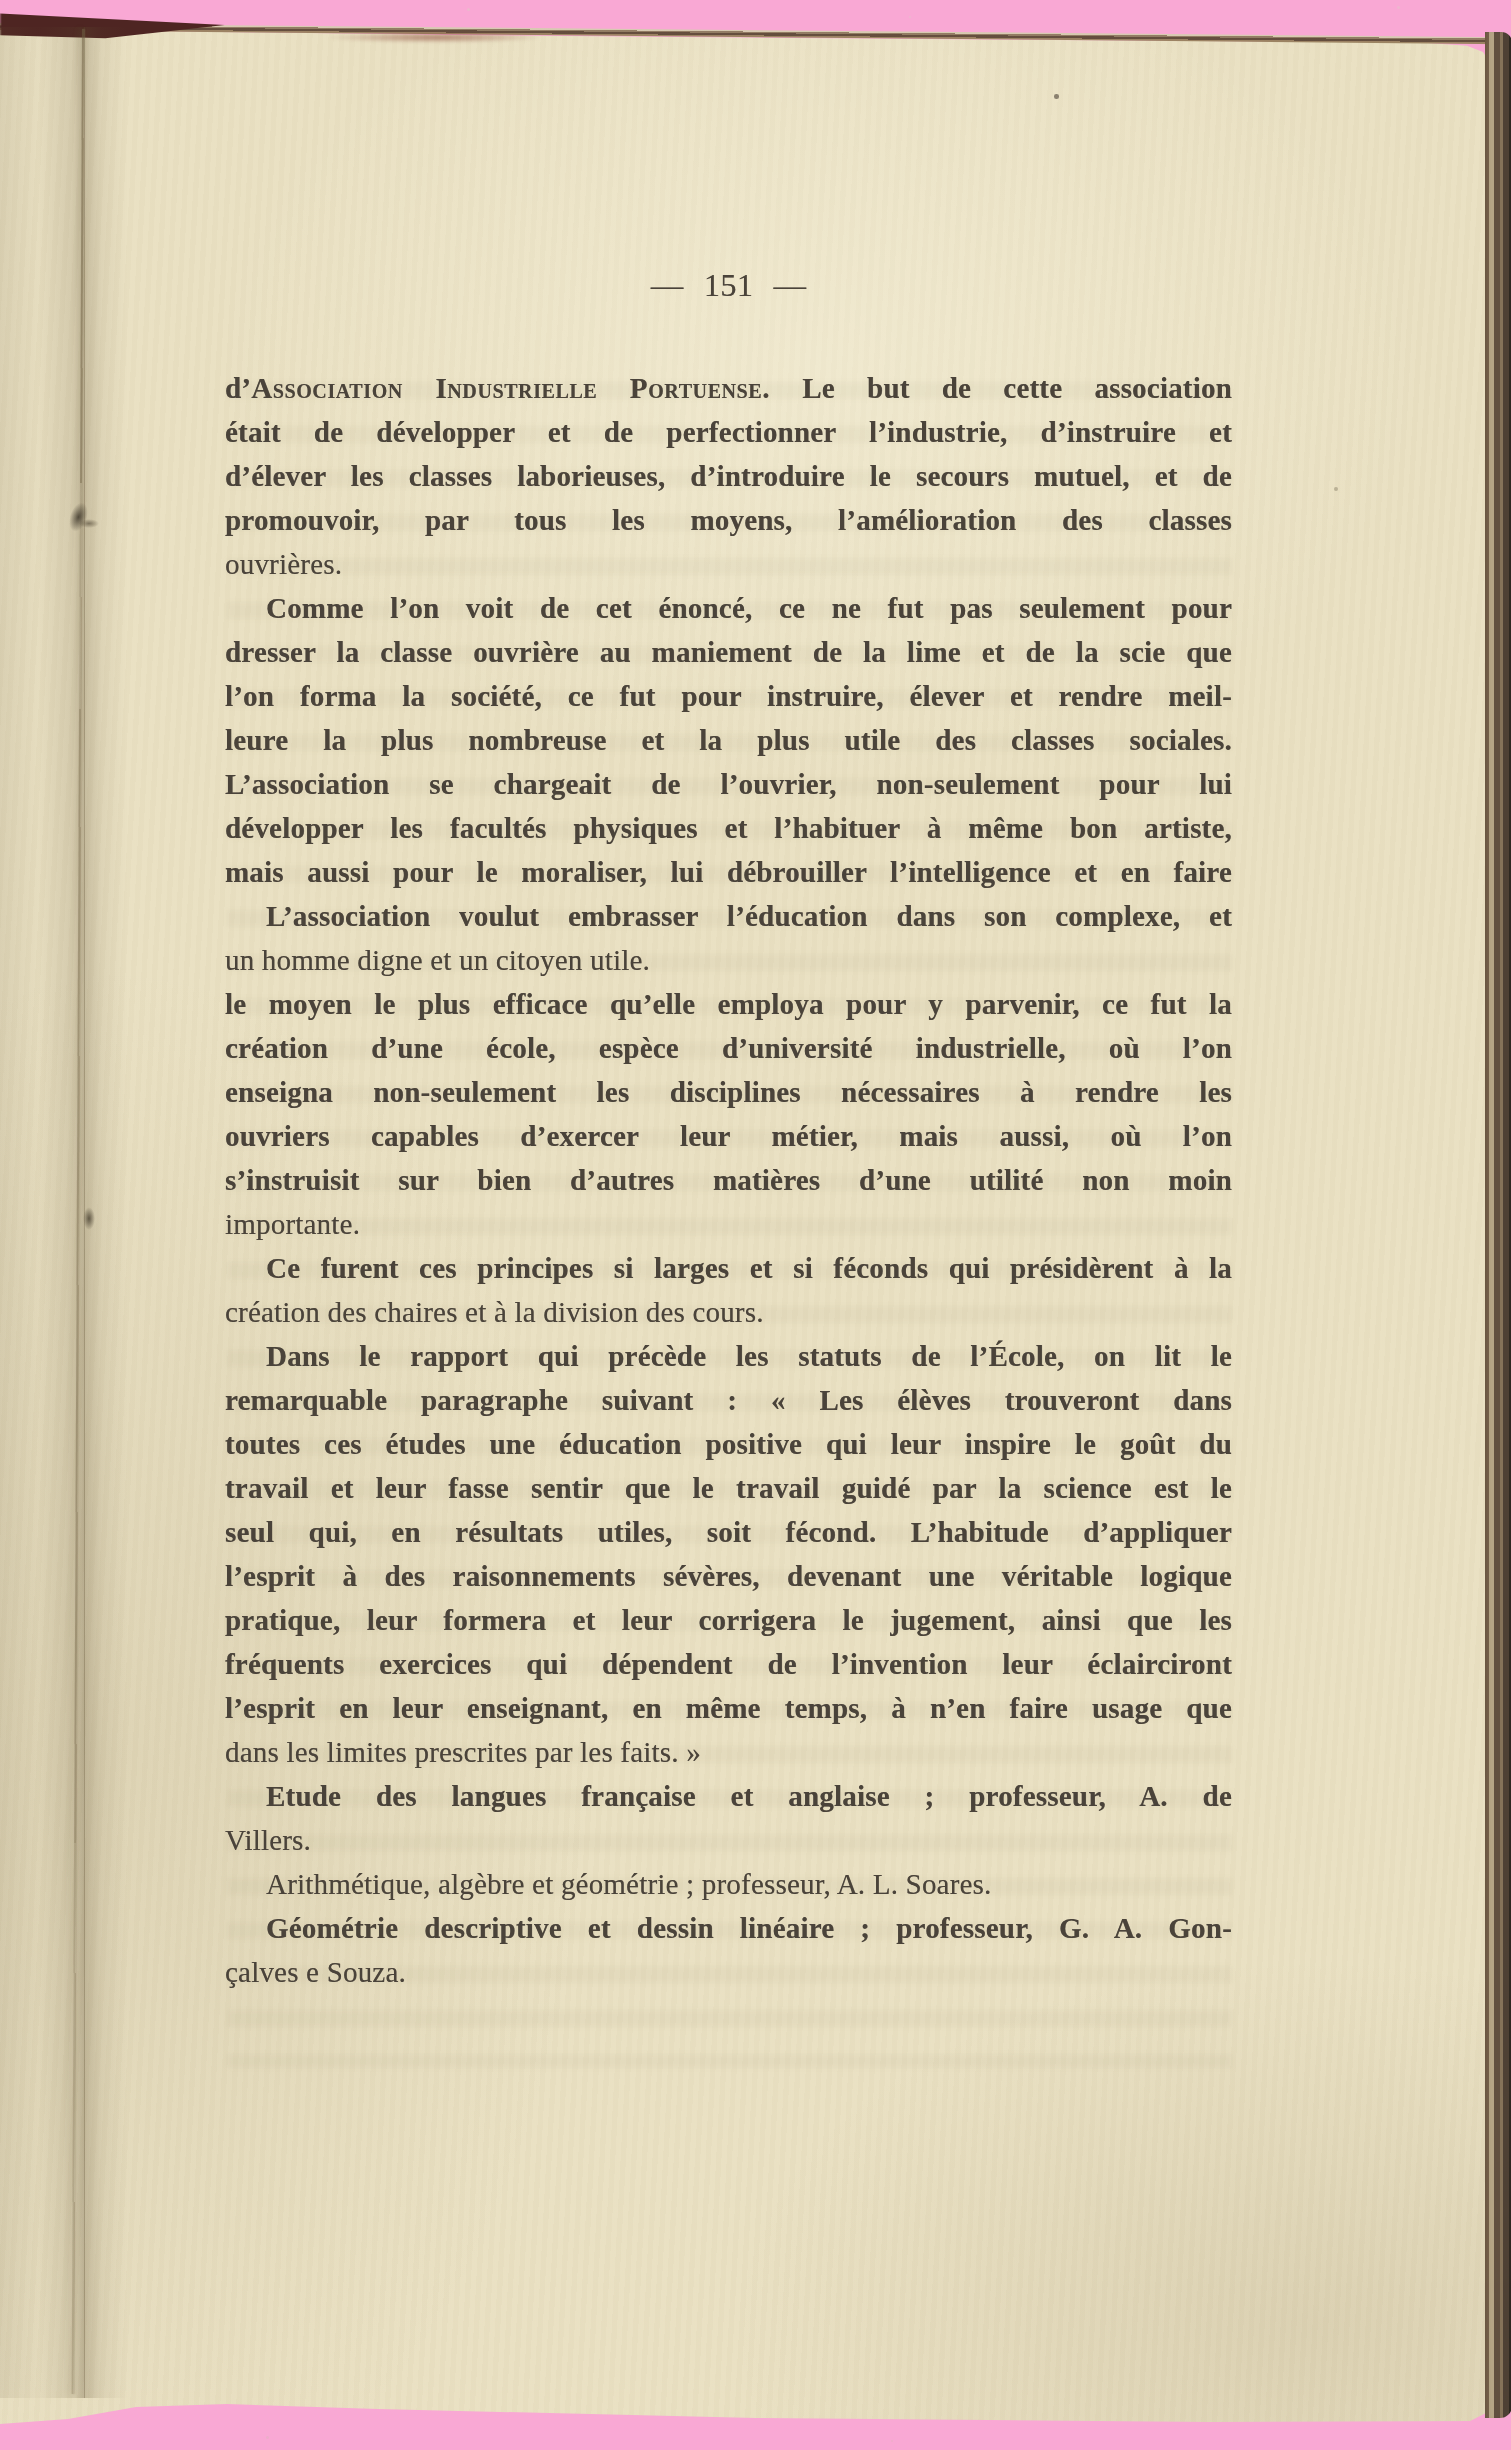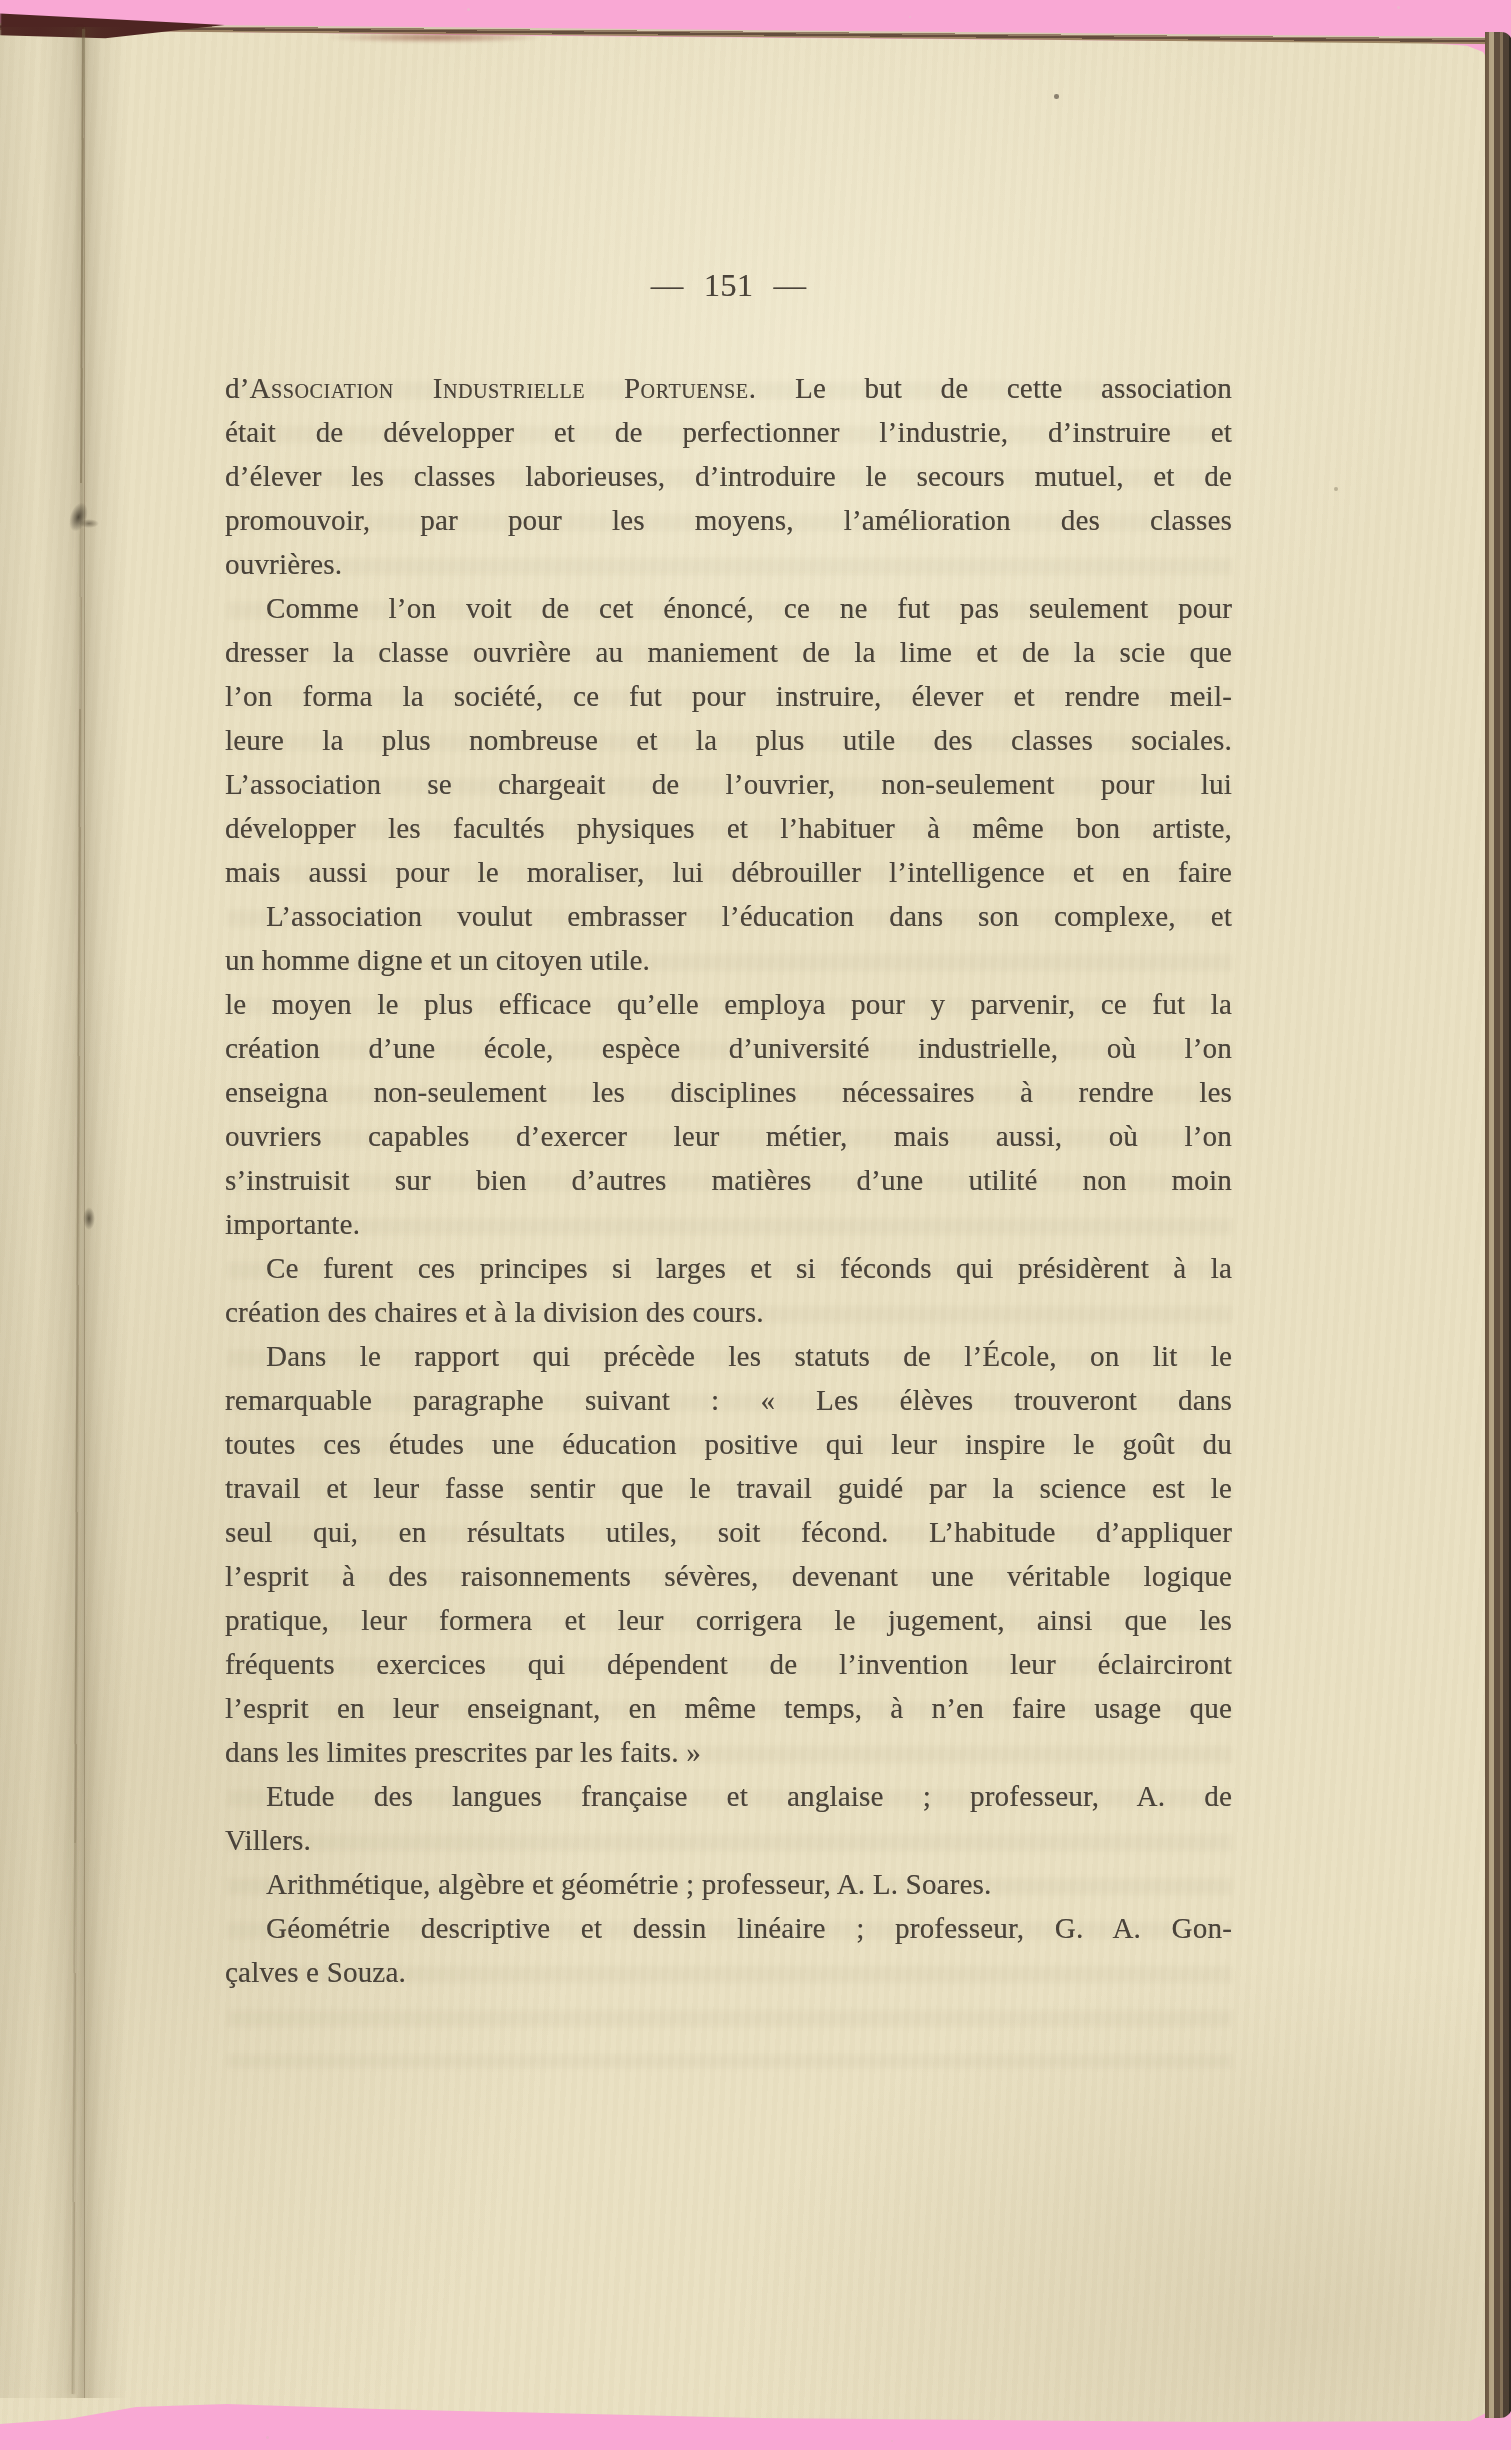--- a/index.html
+++ b/index.html
@@ -96,21 +96,21 @@
   .print{color:#4a433a;text-shadow:0.2px 0.2px 0.5px rgba(74,67,58,.55);letter-spacing:0.2px;}
   .page-number{
     position:absolute;left:225px;top:262px;width:1007px;height:47px;
     text-align:center;font-size:32.5px;line-height:47px;word-spacing:12px;
   }
   .body-text{
     position:absolute;left:225px;top:366px;width:1007px;
     font-size:29px;
   }
   .line{height:44px;line-height:44px;overflow:hidden;}
-  .j{text-align:justify;}
+  .j{text-align:justify;font-weight:bold;}
   .j::after{content:"";display:inline-block;width:100%;height:0;}
   .in{text-indent:41px;}
   .sc{font-variant:small-caps;letter-spacing:0.6px;}
 </style>
 </head>
 <body>
 
 <div class="scene">
 
   <div class="page"></div>
@@ -136,21 +136,21 @@
   <div class="speck s7"></div>
 
   <div class="ghost"></div>
 
   <div class="print page-number">— 151 —</div>
 
   <div class="print body-text">
       <div class="line j"><span>d’</span><span class="sc">Association Industrielle Portuense.</span><span> Le but de cette association</span></div>
       <div class="line j"><span>était de développer et de perfectionner l’industrie, d’instruire et</span></div>
       <div class="line j"><span>d’élever les classes laborieuses, d’introduire le secours mutuel, et de</span></div>
-      <div class="line j"><span>promouvoir, par pour les moyens, l’amélioration des classes</span></div>
+      <div class="line j"><span>promouvoir, par tous les moyens, l’amélioration des classes</span></div>
       <div class="line"><span>ouvrières.</span></div>
       <div class="line j in"><span>Comme l’on voit de cet énoncé, ce ne fut pas seulement pour</span></div>
       <div class="line j"><span>dresser la classe ouvrière au maniement de la lime et de la scie que</span></div>
       <div class="line j"><span>l’on forma la société, ce fut pour instruire, élever et rendre meil-</span></div>
       <div class="line j"><span>leure la plus nombreuse et la plus utile des classes sociales.</span></div>
       <div class="line j"><span>L’association se chargeait de l’ouvrier, non-seulement pour lui</span></div>
       <div class="line j"><span>développer les facultés physiques et l’habituer à même bon artiste,</span></div>
       <div class="line j"><span>mais aussi pour le moraliser, lui débrouiller l’intelligence et en faire</span></div>
       <div class="line j in"><span>L’association voulut embrasser l’éducation dans son complexe, et</span></div>
       <div class="line"><span>un homme digne et un citoyen utile.</span></div>

